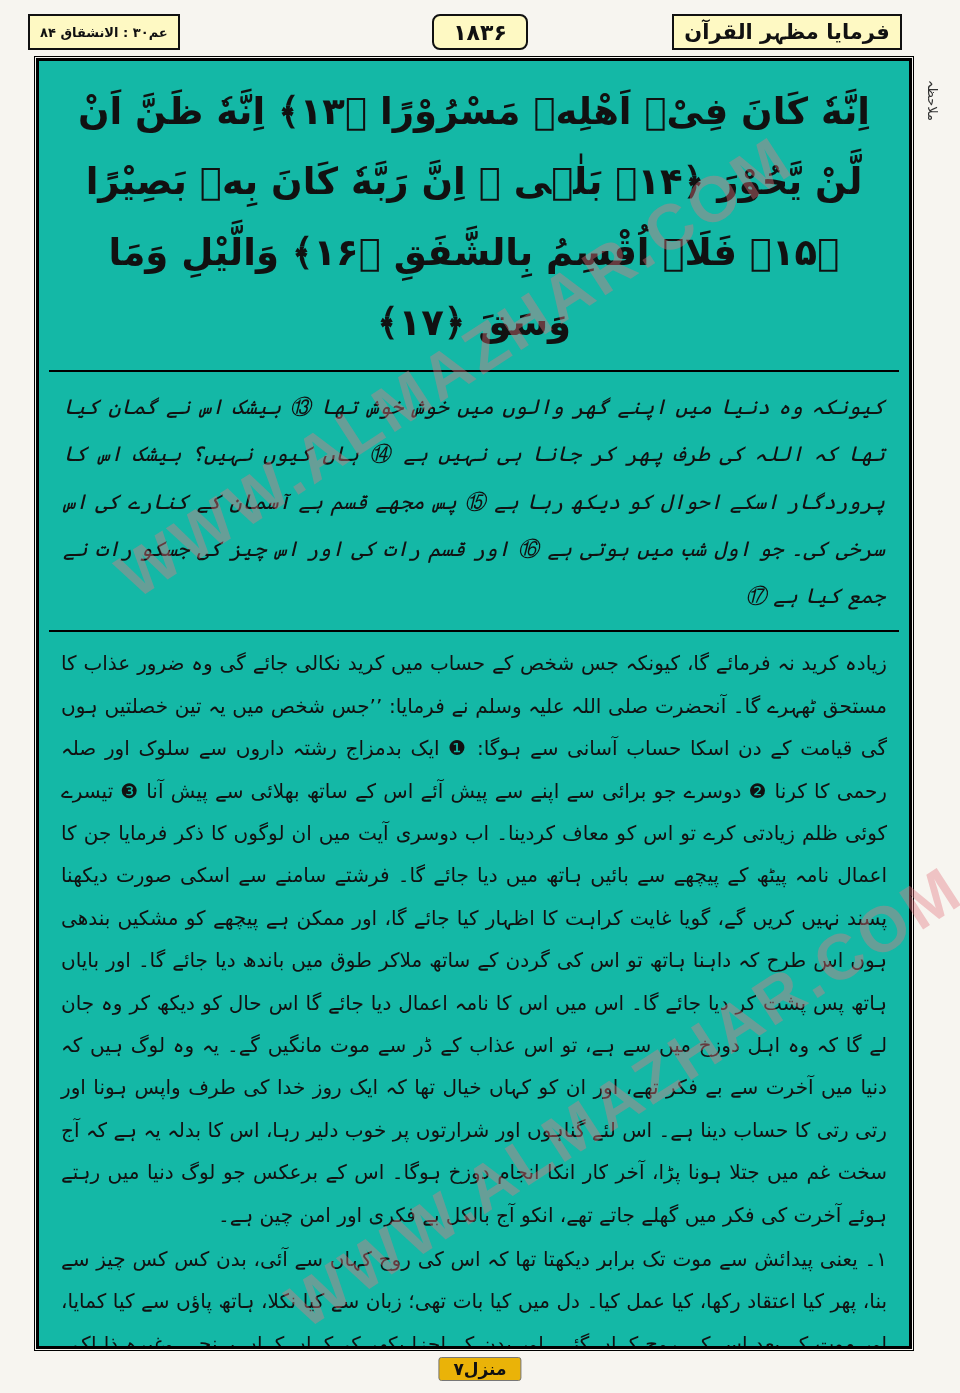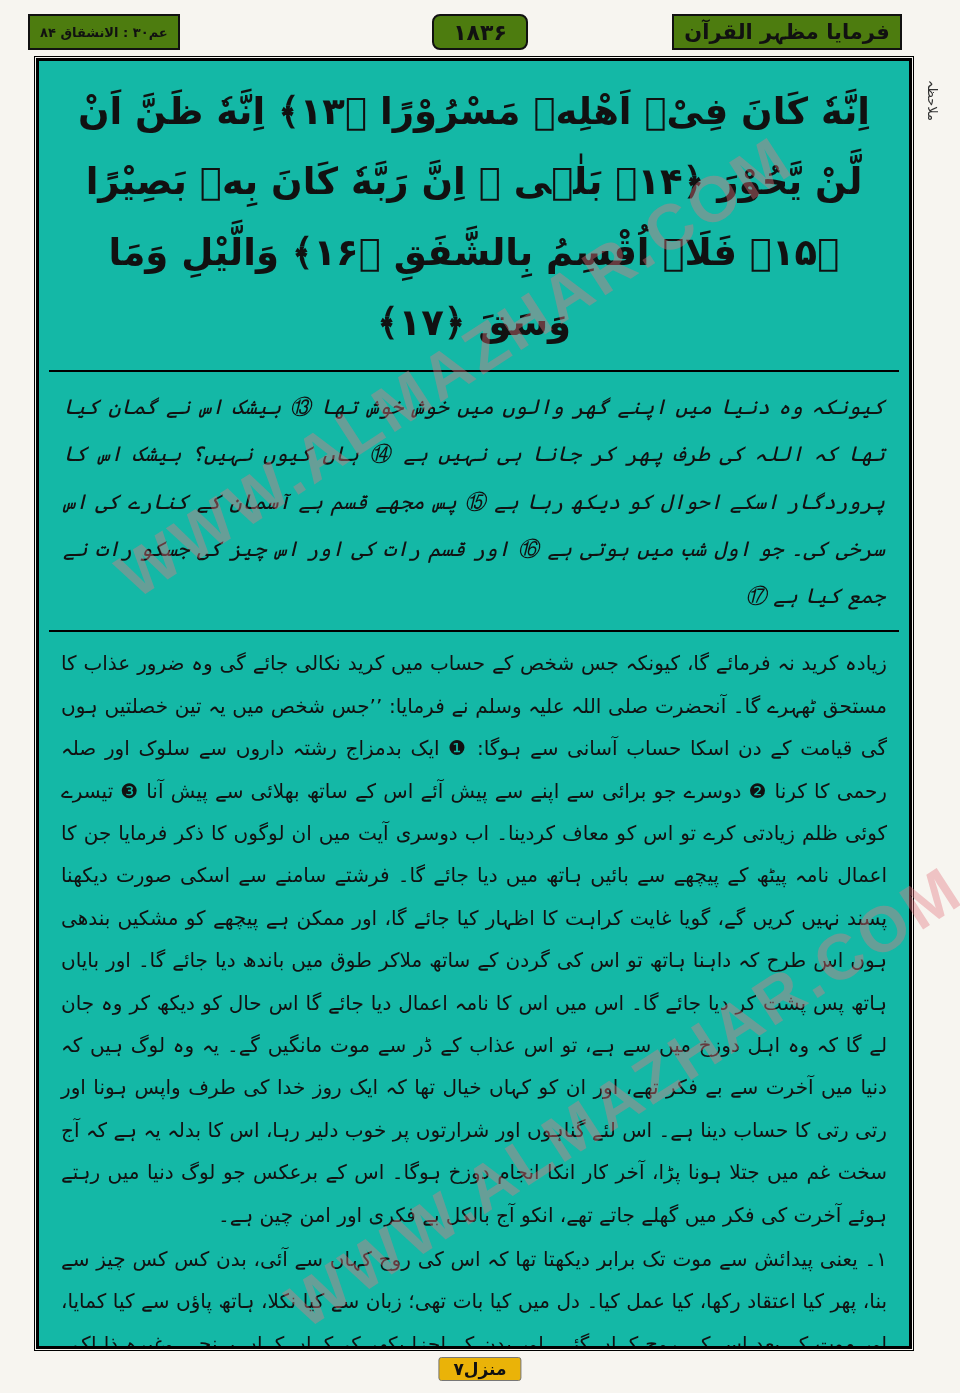--- a/index.html
+++ b/index.html
@@ -14,21 +14,21 @@
     color: #111;
   }
   .page { position: absolute; inset: 0; }
 
   
   .header-row {
     position: absolute; top: 14px; right: 28px; left: 28px; height: 38px;
   }
   .hbox {
     position: absolute; top: 0; height: 36px;
-    border: 2px solid #111; background: #4d7c0f;
+    border: 2px solid #111; background: #fef9c3;
     display: flex; align-items: center; justify-content: center;
     font-weight: bold; padding: 0 10px; white-space: nowrap;
   }
   .hbox.title { right: 30px; min-width: 230px; font-size: 21px; }
   .hbox.pageno { right: 50%; transform: translateX(50%); min-width: 96px; font-size: 22px; border-radius: 8px; }
   .hbox.surah { left: 0; min-width: 96px; font-size: 13px; }
 
   
   .side-note {
     position: absolute; top: 80px; left: 940px;

